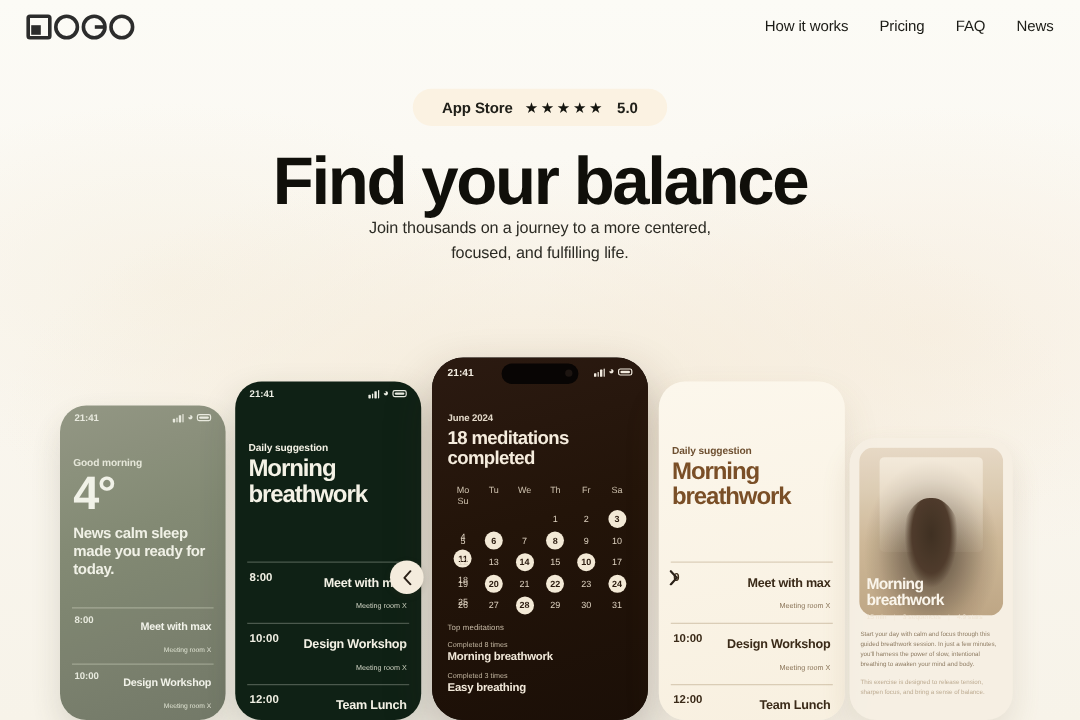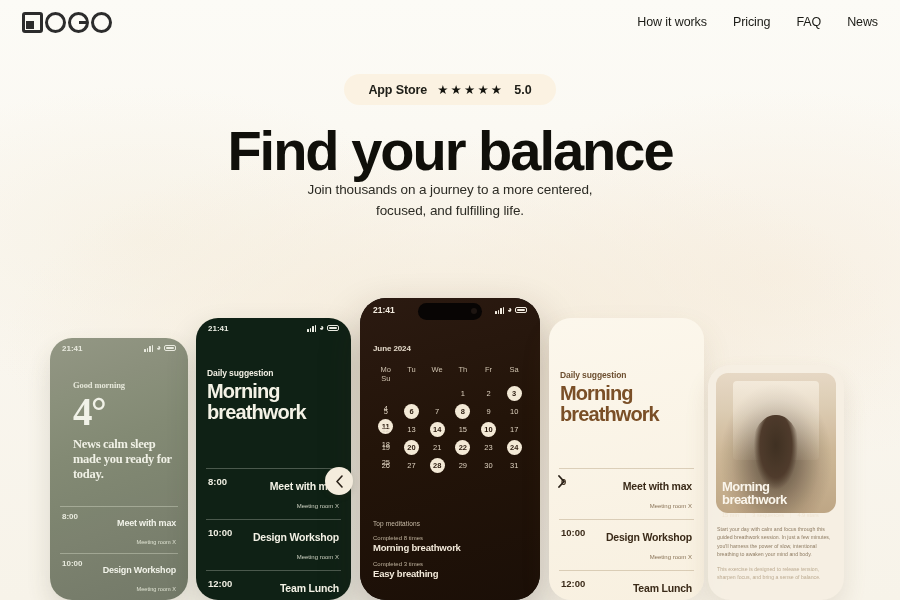--- a/index.html
+++ b/index.html
@@ -193,21 +193,21 @@
 
   
   #phone-left {
     left: 50px; top: 338px;
     width: 138px; height: 262px;
     background: linear-gradient(160deg,#8f9480 0%,#7f8670 40%,#6e7563 100%);
     box-shadow: 0 12px 28px rgba(60,60,40,0.16);
     opacity: .96;
   }
   #phone-left .statusbar { color: #e9eadf; }
-  .pl-body { position: absolute; left: 23px; right: 13px; top: 42px; font-family: Liberation Serif, serif; }
+  .pl-body { position: absolute; left: 11px; right: 13px; top: 42px; }
   .pl-greet { font-size: 8.5px; color: #e5e7d9; font-weight: bold; letter-spacing: -.1px; }
   .pl-temp { font-size: 39px; font-weight: bold; color: #f1f2e8; line-height: 1; margin-top: 2px; letter-spacing: -1.5px;}
   .pl-msg { margin-top: 6px; font-size: 12.5px; font-weight: bold; line-height: 1.18; color: #f0f1e6; letter-spacing: -.3px;}
   .pl-list { position: absolute; left: 10px; right: 10px; top: 168px; }
   .pl-row {
     display: flex; justify-content: space-between; align-items: flex-start;
     border-top: 1px solid rgba(235,238,222,.35);
     padding: 5px 2px 5px;
   }
   .pl-time { font-size: 8px; font-weight: bold; color: #e8eade; }
@@ -510,20 +510,21 @@
               <i></i>
               <i></i>
             </span>
           <span class="sb-wifi">◕</span>
           <span class="sb-batt"></span>
         </span>
       </div>
 
       <div class="pc-body">
         <div class="pc-month">June 2024</div>
+        <div class="pc-head">18 meditations completed</div>
         <div class="cal">
           <div class="cal-dow">
             <span>Mo</span>
             <span>Tu</span>
             <span>We</span>
             <span>Th</span>
             <span>Fr</span>
             <span>Sa</span>
             <span>Su</span>
           </div>

